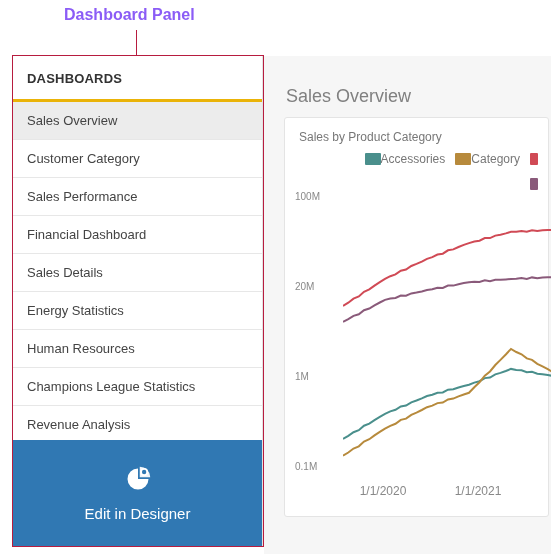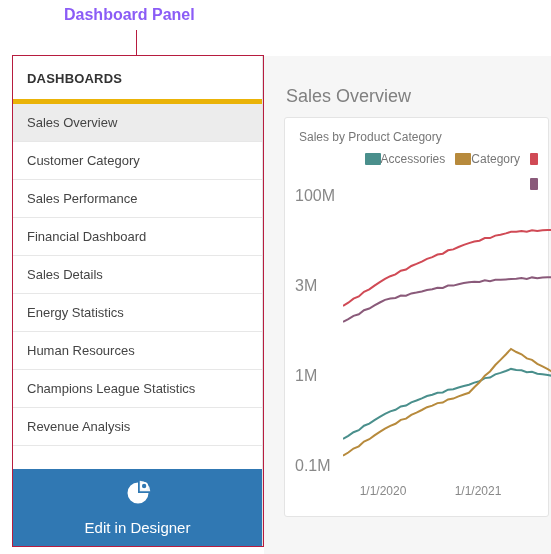--- a/index.html
+++ b/index.html
@@ -45,38 +45,38 @@
     height: 490px;
     background: #ffffff;
     border-right: 1px solid #e3e3e3;
   }
   .sidebar-header {
     padding: 15px 14px 13px 14px;
     font-size: 13px;
     font-weight: 700;
     color: #333;
     letter-spacing: 0.2px;
-    border-bottom: 5px solid #eab308;
+    border-bottom: 3px solid #eab308;
   }
   .sidebar-item {
     padding: 11px 14px;
     font-size: 13px;
     color: #444;
     border-bottom: 1px solid #e7e7e7;
     cursor: pointer;
   }
   .sidebar-item.selected {
     background: #ececec;
   }
   .edit-btn {
     position: absolute;
     bottom: 0;
     left: 0;
     right: 0;
-    height: 77px;
+    height: 106px;
     background: #3078b3;
     color: #fff;
     display: flex;
     flex-direction: column;
     align-items: center;
     justify-content: center;
     gap: 8px;
     cursor: pointer;
   }
   .edit-btn svg { width: 28px; height: 28px; }
@@ -123,21 +123,21 @@
   .legend-item { display: flex; align-items: center; }
   .swatch { width: 16px; height: 12px; border-radius: 1px; }
   .chart-area {
     position: relative;
     height: 300px;
     width: 100%;
   }
   .ylabel {
     position: absolute;
     left: -4px;
-    font-size: 16px;
+    font-size: 10px;
     color: #888;
     transform: translateY(-50%);
   }
   .xlabel {
     position: absolute;
     bottom: -2px;
     font-size: 12px;
     color: #888;
     transform: translateX(-50%);
   }
@@ -197,20 +197,20 @@
         </div>
       </div>
     <div class="chart-area">
       <svg class="lines" id="chart-svg" width="210" height="270">
           <path d="M0.0,242.9 L5.3,239.9 L10.5,236.2 L15.8,234.2 L21.0,229.7 L26.3,227.6 L31.5,224.1 L36.8,220.8 L42.0,217.8 L47.3,215.4 L52.5,213.8 L57.8,210.4 L63.0,209.6 L68.3,206.3 L73.5,204.5 L78.8,202.3 L84.0,200.0 L89.3,198.7 L94.5,196.7 L99.8,196.5 L105.0,193.7 L110.3,193.3 L115.5,191.5 L120.8,190.0 L126.0,188.7 L131.3,186.6 L136.5,185.2 L141.8,182.1 L147.0,181.5 L152.3,178.4 L157.5,176.9 L162.8,175.0 L168.0,172.9 L173.3,173.9 L178.5,174.2 L183.8,176.2 L189.0,175.8 L194.3,177.7 L199.5,178.2 L204.8,179.0 L210.0,180.0" stroke="#4a8f8c" stroke-width="2" fill="none"></path>
           <path d="M0.0,259.7 L5.3,256.5 L10.5,252.5 L15.8,250.3 L21.0,245.5 L26.3,243.2 L31.5,239.4 L36.8,235.9 L42.0,232.7 L47.3,229.8 L52.5,227.8 L57.8,223.9 L63.0,222.6 L68.3,218.9 L73.5,216.6 L78.8,214.0 L84.0,211.2 L89.3,209.6 L94.5,207.1 L99.8,206.5 L105.0,203.4 L110.3,202.6 L115.5,200.4 L120.8,198.5 L126.0,196.8 L131.3,191.2 L136.5,186.3 L141.8,179.7 L147.0,175.5 L152.3,169.0 L157.5,163.9 L162.8,158.5 L168.0,152.9 L173.3,156.0 L178.5,158.3 L183.8,162.4 L189.0,163.9 L194.3,167.9 L199.5,170.4 L204.8,173.2 L210.0,176.3" stroke="#b78a3c" stroke-width="2" fill="none"></path>
           <path d="M0.0,110.0 L5.3,106.7 L10.5,102.7 L15.8,100.5 L21.0,95.8 L26.3,93.4 L31.5,89.6 L36.8,86.1 L42.0,82.9 L47.3,80.2 L52.5,78.4 L57.8,74.7 L63.0,73.6 L68.3,70.0 L73.5,67.9 L78.8,65.6 L84.0,62.9 L89.3,61.1 L94.5,58.5 L99.8,57.7 L105.0,54.3 L110.3,53.4 L115.5,51.0 L120.8,48.9 L126.0,47.1 L131.3,45.5 L136.5,44.7 L141.8,42.1 L147.0,42.1 L152.3,39.6 L157.5,38.7 L162.8,37.4 L168.0,35.8 L173.3,35.7 L178.5,34.9 L183.8,35.8 L189.0,34.2 L194.3,35.0 L199.5,34.3 L204.8,34.0 L210.0,33.9" stroke="#d04a55" stroke-width="2" fill="none"></path>
           <path d="M0.0,125.8 L5.3,123.2 L10.5,119.9 L15.8,118.3 L21.0,114.2 L26.3,112.5 L31.5,109.4 L36.8,106.5 L42.0,103.9 L47.3,102.6 L52.5,102.0 L57.8,99.6 L63.0,99.7 L68.3,97.4 L73.5,96.6 L78.8,95.5 L84.0,94.1 L89.3,93.3 L94.5,91.7 L99.8,91.9 L105.0,89.5 L110.3,89.6 L115.5,88.2 L120.8,87.1 L126.0,86.3 L131.3,85.7 L136.5,85.9 L141.8,84.3 L147.0,85.2 L152.3,83.8 L157.5,83.8 L162.8,83.4 L168.0,82.9 L173.3,82.8 L178.5,82.0 L183.8,83.0 L189.0,81.4 L194.3,82.3 L199.5,81.6 L204.8,81.3 L210.0,81.3" stroke="#8a5a7a" stroke-width="2" fill="none"></path>
         </svg>
     <div class="ylabel" style="top: 0px;">100M</div>
-        <div class="ylabel" style="top: 90px;">3M</div>
+        <div class="ylabel" style="top: 90px;">20M</div>
         <div class="ylabel" style="top: 180px;">1M</div>
         <div class="ylabel" style="top: 270px;">0.1M</div>
         <div class="xlabel" style="left: 84px;">1/1/2020</div>
         <div class="xlabel" style="left: 179px;">1/1/2021</div>
       </div>
   </div>
 </div>
 
 </body></html>

